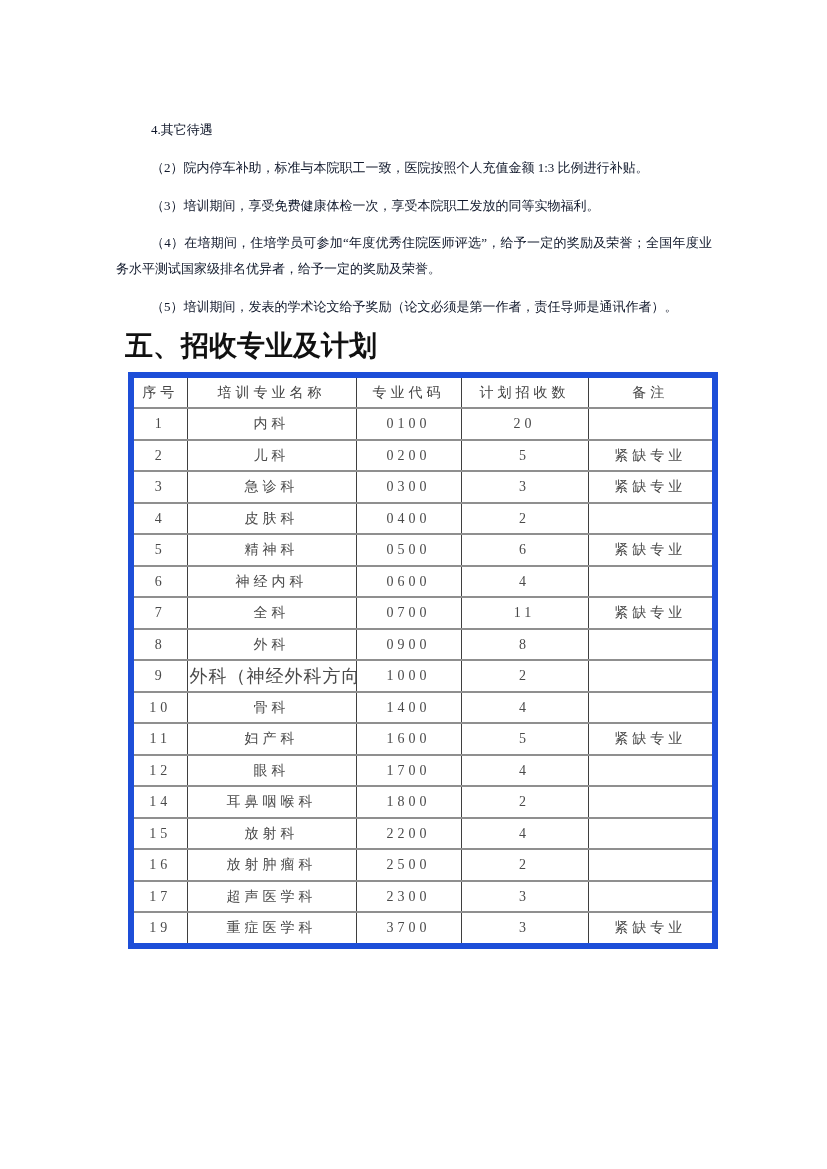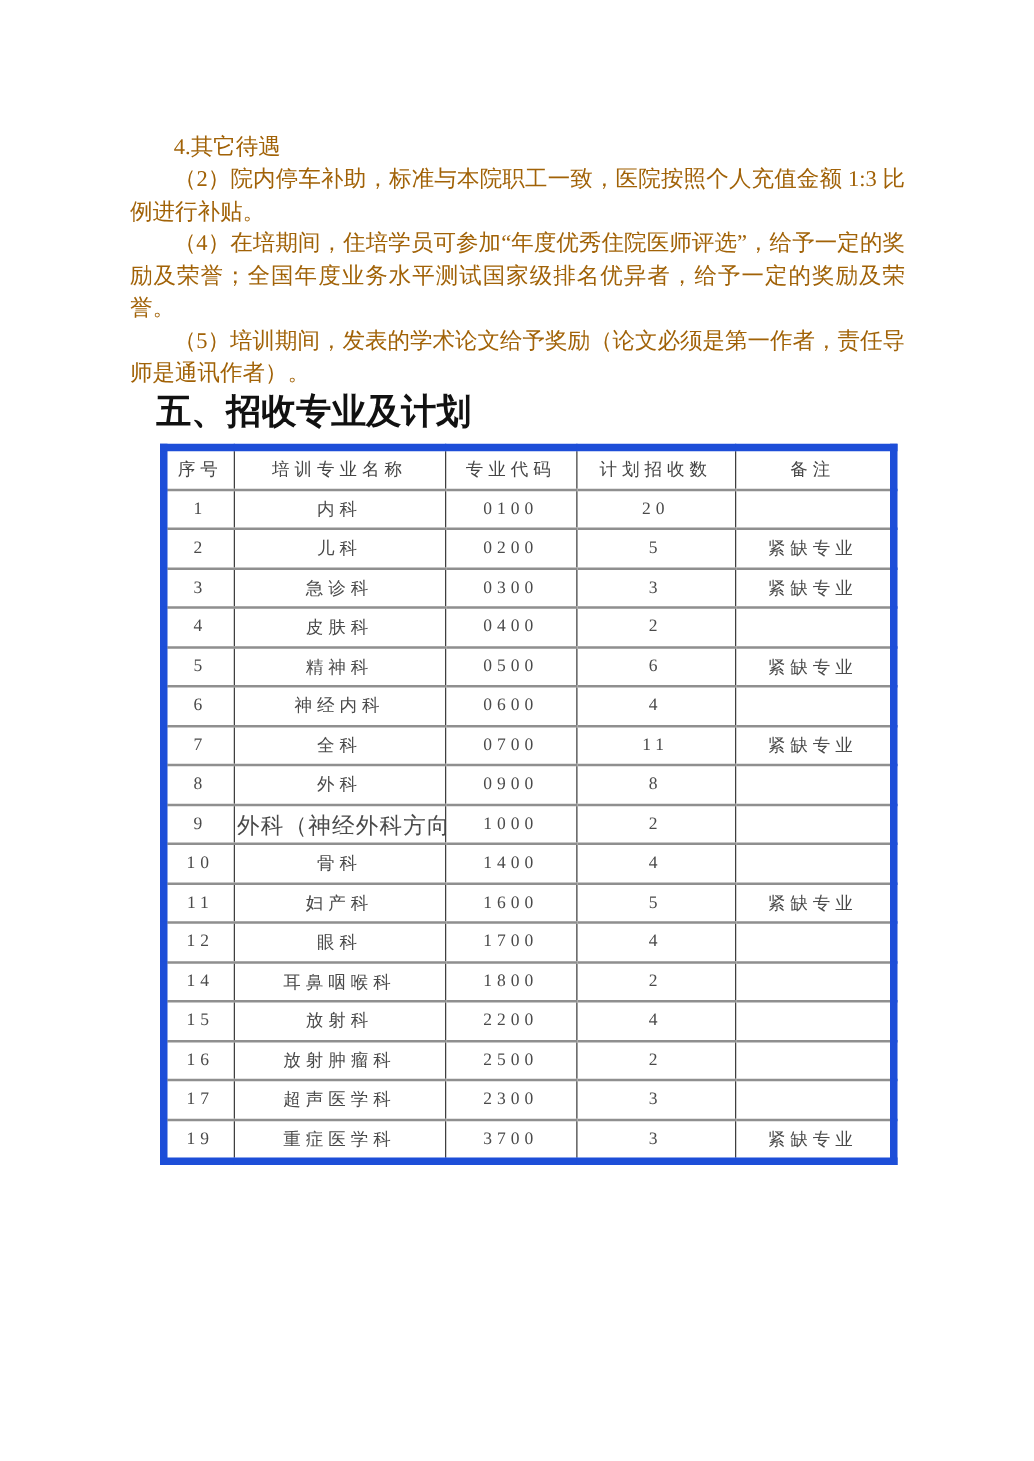--- a/index.html
+++ b/index.html
@@ -7,21 +7,21 @@
     width:827px; height:1169px; position:relative; overflow:hidden;
     font-family:"Liberation Serif","DejaVu Serif",serif;
   }
   .page {
     position:absolute; left:0; top:0; width:827px; height:1169px; background:#ffffff;
   }
   .content {
     position:absolute; left:104px; top:105px; width:620px;
   }
   .body-para {
-    margin:0; font-size:18px; line-height:25.8px; color:#a16207;
+    margin:12px; font-size:13px; line-height:25.8px; color:#0f172a;
     text-align:justify; text-indent:35px; word-break:break-all;
   }
   .section-heading {
     margin:4px 0 0 21px; font-size:28px; line-height:27px; font-weight:700;
     color:#111111; font-family:"Liberation Sans","DejaVu Sans",sans-serif;
   }
   table.specialty-table {
     border-collapse:collapse; table-layout:fixed;
     margin:13px 0 0 24px; width:584px;
     border:6px solid #1d4ed8;
@@ -45,20 +45,21 @@
 </style>
 </head>
 <body>
 
 <div class="page">
   <div class="content">
 
     <p class="body-para">4.其它待遇</p>
 
     <p class="body-para">（2）院内停车补助，标准与本院职工一致，医院按照个人充值金额 1:3 比例进行补贴。</p>
+    <p class="body-para">（3）培训期间，享受免费健康体检一次，享受本院职工发放的同等实物福利。</p>
     <p class="body-para">（4）在培期间，住培学员可参加“年度优秀住院医师评选”，给予一定的奖励及荣誉；全国年度业务水平测试国家级排名优异者，给予一定的奖励及荣誉。</p>
     <p class="body-para">（5）培训期间，发表的学术论文给予奖励（论文必须是第一作者，责任导师是通讯作者）。</p>
 
     <h2 class="section-heading">五、招收专业及计划</h2>
 
     <table class="specialty-table">
       <colgroup>
         <col class="c0">
           <col class="c1">
           <col class="c2">

